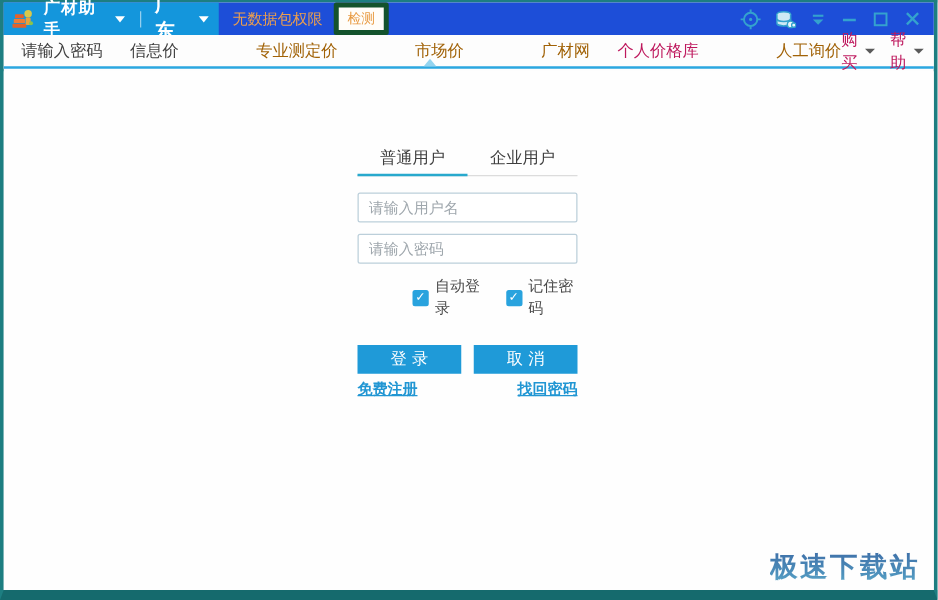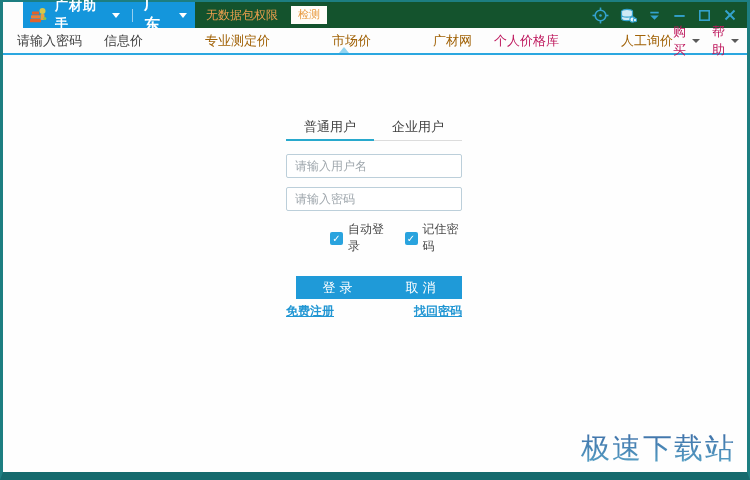--- a/index.html
+++ b/index.html
@@ -9,21 +9,21 @@
     position:relative; overflow:hidden; background:#2a8c8e;
   }
   .window {
     position:absolute; inset:0; background:#fdfdfd;
     border-style:solid; border-color:#1d7e81;
     border-width:2px 3px 8px 3px;
     border-bottom-color:#156a6d;
   }
 
   
-  .titlebar { height:26px; background:#14532d; display:flex; align-items:center;margin-left:20px; }
+  .titlebar { height:26px; background:#1d4ed8; display:flex; align-items:center; }
   .titlebar-left {
     background:#1496dc; height:26px; width:172px; flex:0 0 172px;
     display:flex; align-items:center; padding:0 8px 0 6px; color:#fff;
   }
   .app-icon { width:19px; height:19px; margin-right:7px; flex:0 0 19px; }
   .app-title { font-size:13px; font-weight:bold; letter-spacing:1px; cursor:pointer; }
   .caret-down-white {
     width:0; height:0; border-left:4px solid transparent; border-right:4px solid transparent;
     border-top:5px solid #fff; margin-left:6px; display:inline-block;
   }
@@ -85,30 +85,30 @@
   .lp-input.first { margin-top:13px; }
   .lp-input.second { margin-top:9px; }
   .cb-row { margin-top:10px; display:flex; align-items:center; gap:17px;margin-left:44px; }
   .cb-item { display:flex; align-items:center; cursor:pointer; }
   .cb-box {
     width:13px; height:13px; background:#29a3de; border-radius:2px; margin-right:5px;
     color:#fff; font-size:10px; line-height:13px; text-align:center; flex:0 0 13px;
   }
   .cb-box::after { content:"✓"; }
   .cb-label { font-size:12px; color:#4a4a4a; }
-  .btn-row { margin-top:21px; display:flex; justify-content:flex-end; }
+  .btn-row { margin-top:21px; display:flex; justify-content:space-between; }
   .lp-btn {
     width:83px; height:23px; background:#1f9ad8; color:#fff; border:none;
     font-size:13px; cursor:pointer; font-family:inherit; line-height:23px; text-align:center;
   }
   .link-row { margin-top:4px; display:flex; justify-content:space-between;font-weight:bold; }
   .lp-link { font-size:12px; color:#2196d3; text-decoration:underline; cursor:pointer; }
 
   .watermark {
-    position:absolute; right:11px; bottom:3px; font-size:29px; font-weight:normal;
+    position:absolute; right:11px; bottom:3px; font-size:22px; font-weight:bold;
     letter-spacing:2px; color:#4a80b0;
     background:linear-gradient(180deg,#3d6ca6 0%,#4f93bd 70%,#62b0cf 100%);
     -webkit-background-clip:text; background-clip:text; -webkit-text-fill-color:transparent;
   }
 </style>
 </head>
 <body>
 
 <div class="window">
 

